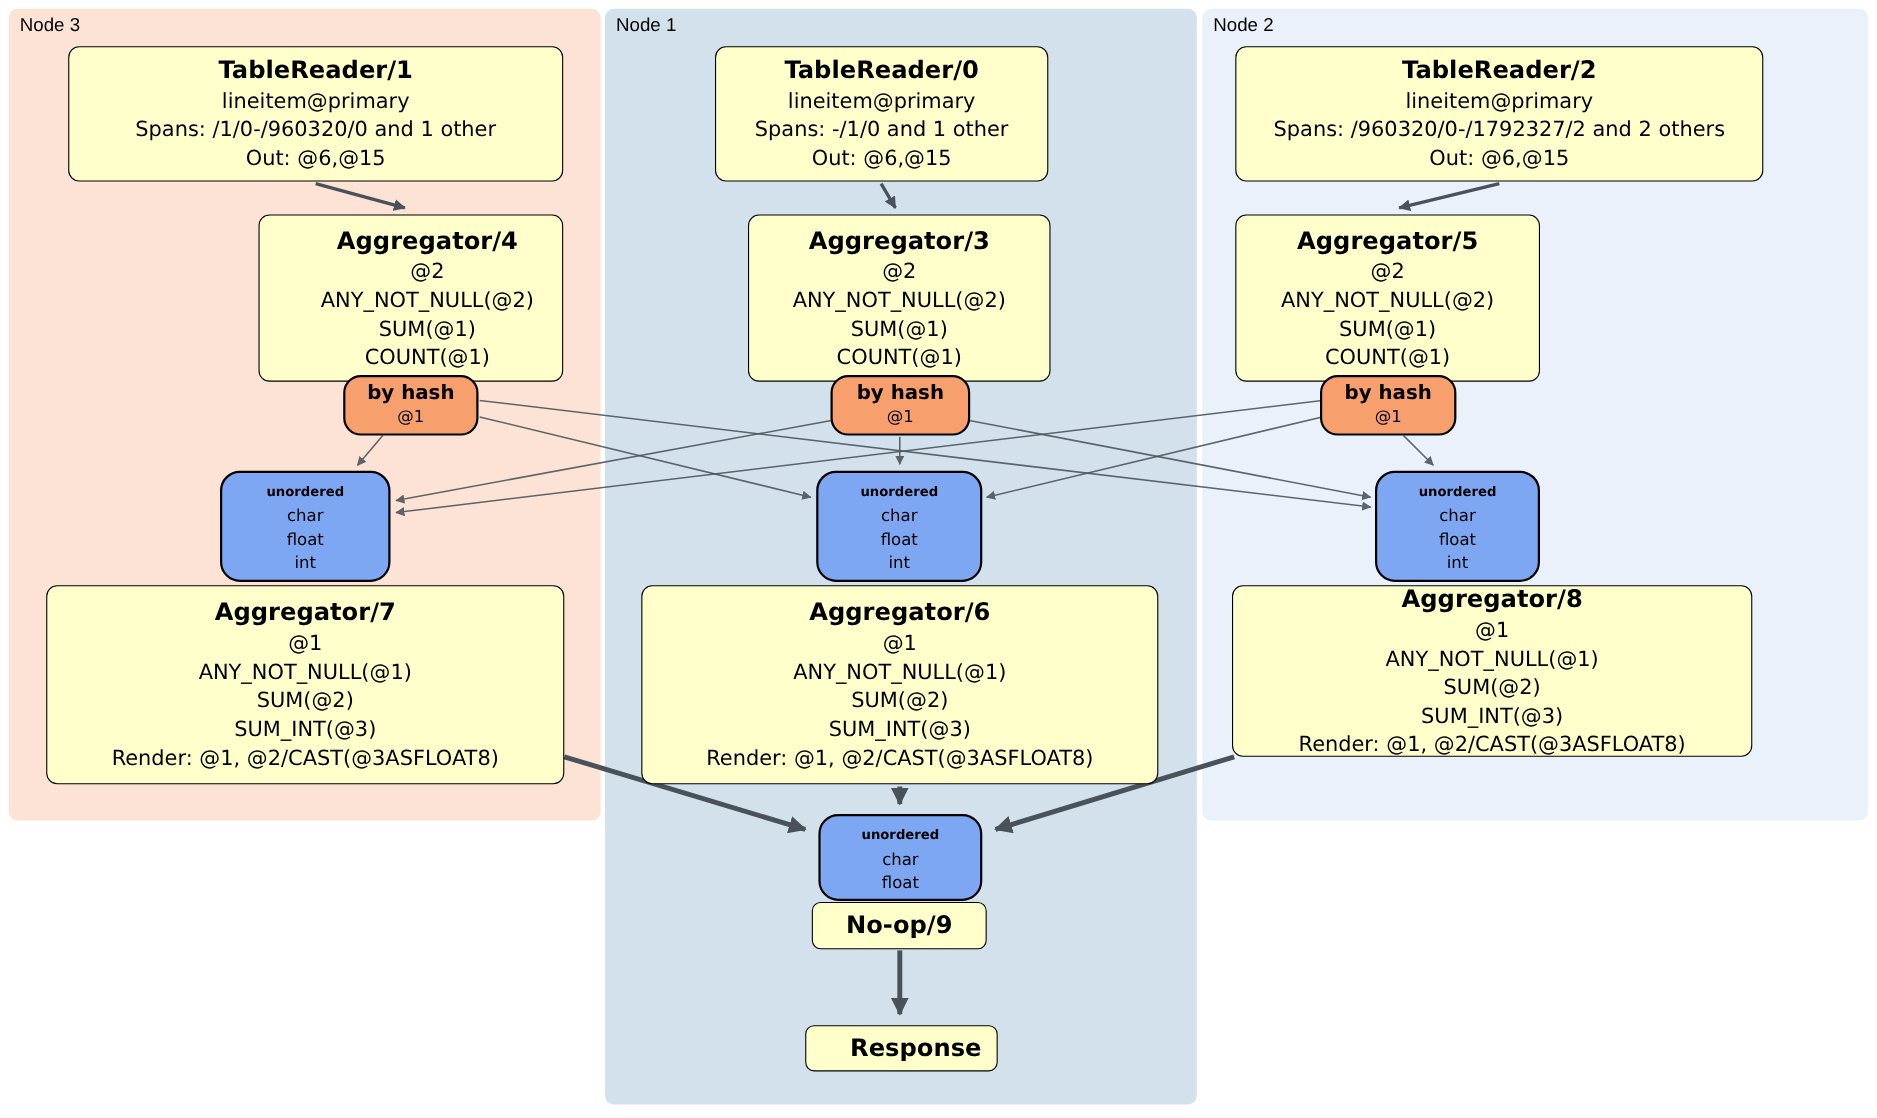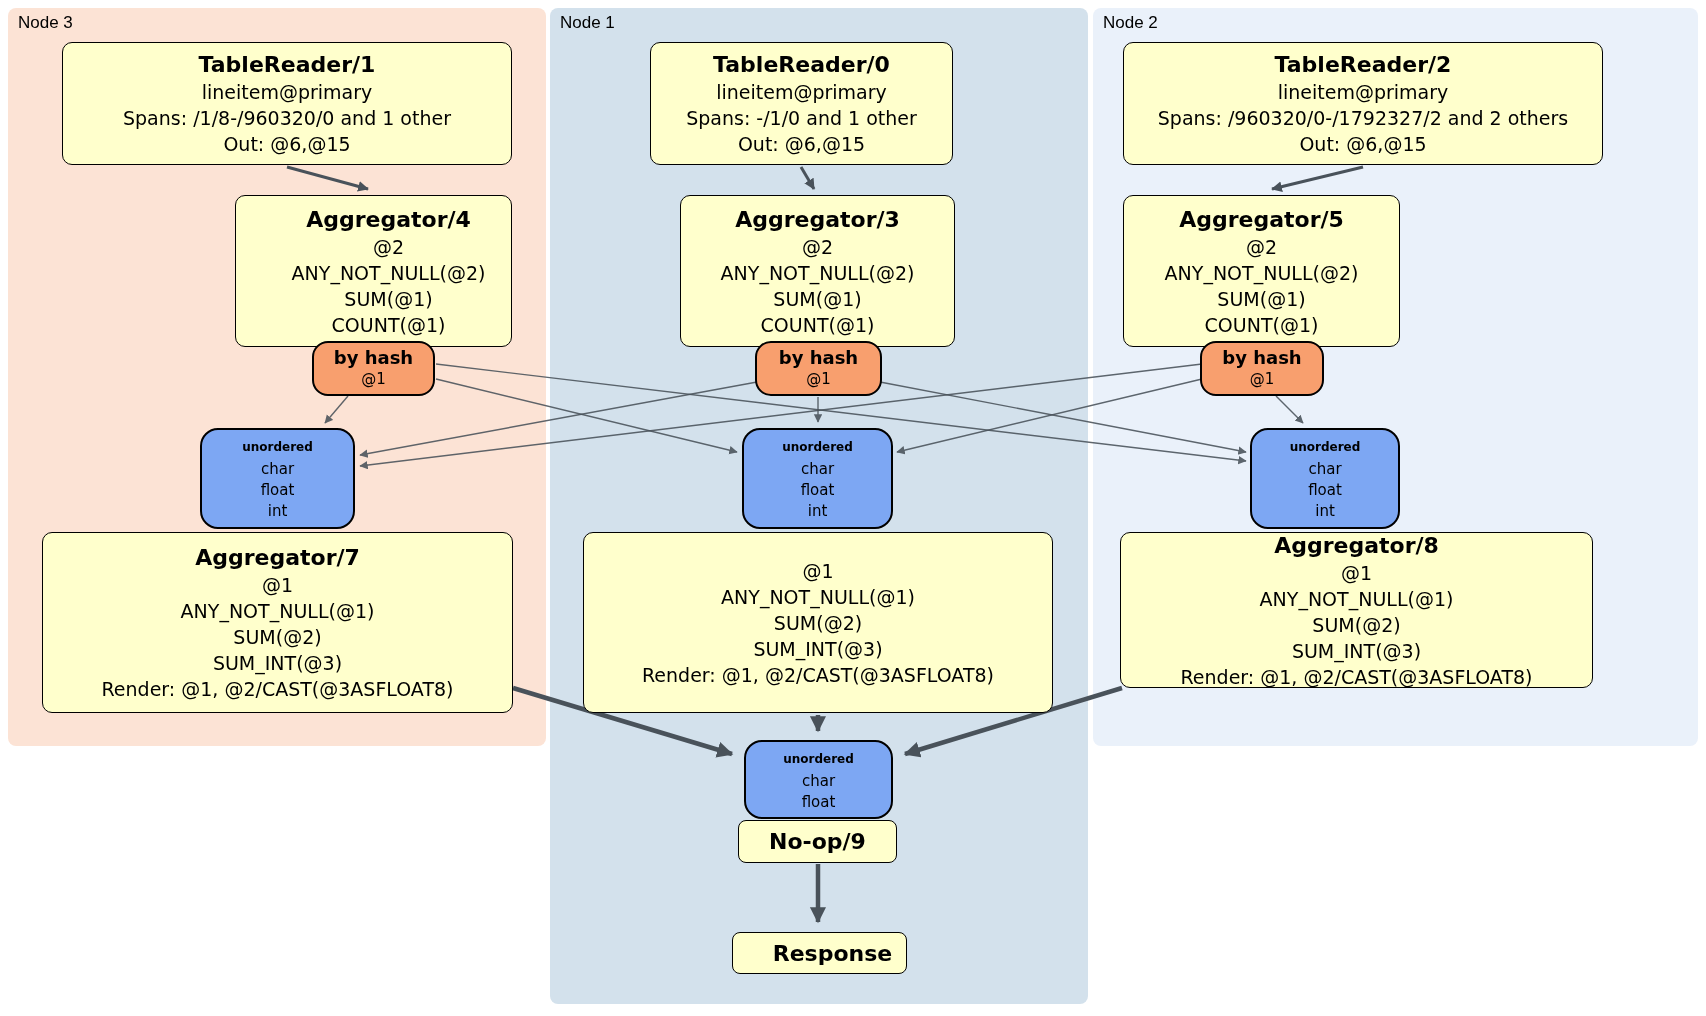--- a/index.html
+++ b/index.html
@@ -81,21 +81,21 @@
     <line class="edge-xthick" x1="513" y1="688" x2="732" y2="754" marker-end="url(#ah-thick)"></line>
     <line class="edge-xthick" x1="818" y1="715" x2="818" y2="731" marker-end="url(#ah-thick)"></line>
     <line class="edge-xthick" x1="1122" y1="688" x2="905" y2="754" marker-end="url(#ah-thick)"></line>
 
     <line class="edge-xthick" x1="818" y1="864" x2="818" y2="922" marker-end="url(#ah-thick)"></line>
   </svg>
 
   <div class="proc" style="left:62px;top:42px;width:450px;height:123px;">
     <div class="proc-title">TableReader/1</div>
     <div class="proc-line">lineitem@primary</div>
-    <div class="proc-line">Spans: /1/8-/960320/0 and 1 other</div>
+    <div class="proc-line">Spans: /1/0-/960320/0 and 1 other</div>
     <div class="proc-line">Out: @6,@15</div>
   </div>
   <div class="proc" style="left:650px;top:42px;width:303px;height:123px;">
     <div class="proc-title">TableReader/0</div>
     <div class="proc-line">lineitem@primary</div>
     <div class="proc-line">Spans: -/1/0 and 1 other</div>
     <div class="proc-line">Out: @6,@15</div>
   </div>
   <div class="proc" style="left:1123px;top:42px;width:480px;height:123px;">
     <div class="proc-title">TableReader/2</div>
@@ -160,20 +160,21 @@
 
   <div class="proc" style="left:42px;top:532px;width:471px;height:181px;">
     <div class="proc-title">Aggregator/7</div>
     <div class="proc-line">@1</div>
     <div class="proc-line">ANY_NOT_NULL(@1)</div>
     <div class="proc-line">SUM(@2)</div>
     <div class="proc-line">SUM_INT(@3)</div>
     <div class="proc-line">Render: @1, @2/CAST(@3ASFLOAT8)</div>
   </div>
   <div class="proc" style="left:583px;top:532px;width:470px;height:181px;">
+    <div class="proc-title">Aggregator/6</div>
     <div class="proc-line">@1</div>
     <div class="proc-line">ANY_NOT_NULL(@1)</div>
     <div class="proc-line">SUM(@2)</div>
     <div class="proc-line">SUM_INT(@3)</div>
     <div class="proc-line">Render: @1, @2/CAST(@3ASFLOAT8)</div>
   </div>
   <div class="proc" style="left:1120px;top:532px;width:473px;height:156px;text-align:center;">
     <div class="proc-title">Aggregator/8</div>
     <div class="proc-line">@1</div>
     <div class="proc-line">ANY_NOT_NULL(@1)</div>

